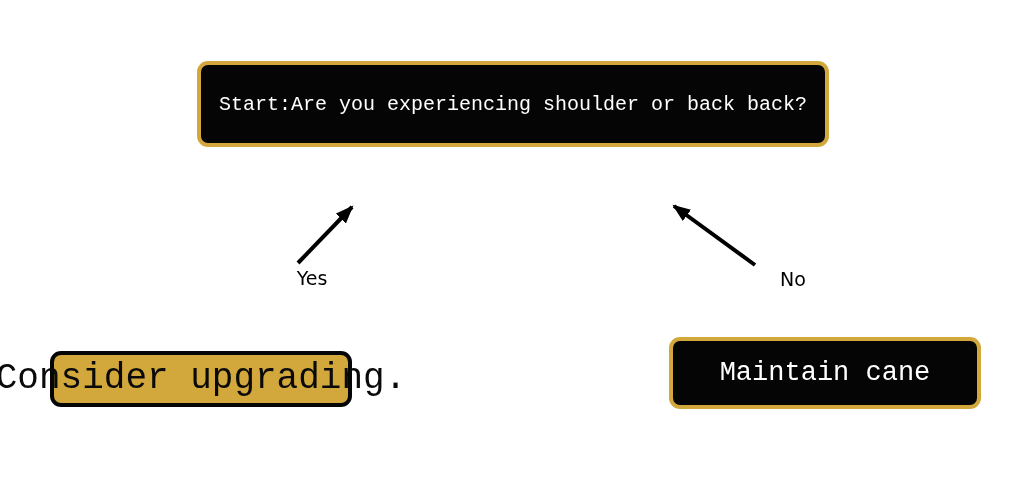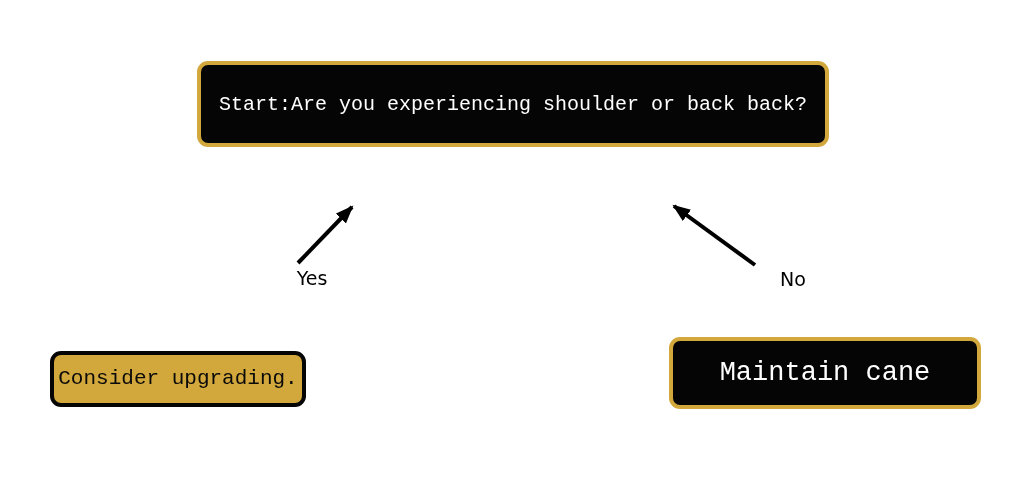--- a/index.html
+++ b/index.html
@@ -37,25 +37,25 @@
     left: 197px; top: 61px;
     width: 632px; height: 86px;
     background: var(--node-black);
     border: 4px solid var(--gold);
     color: var(--text-on-black);
     font-size: 20px;
     line-height: 29px;
   }
   .node--yes {
     left: 50px; top: 351px;
-    width: 256px; height: 56px;
+    width: 302px; height: 56px;
     background: var(--gold);
     border: 4px solid var(--node-black);
     color: var(--text-on-gold);
-    font-size: 21px;
+    font-size: 36px;
     line-height: 32px;
   }
   .node--no {
     left: 669px; top: 337px;
     width: 312px; height: 72px;
     background: var(--node-black);
     border: 4px solid var(--gold);
     color: var(--text-on-black);
     font-size: 27px;
     line-height: 31px;

